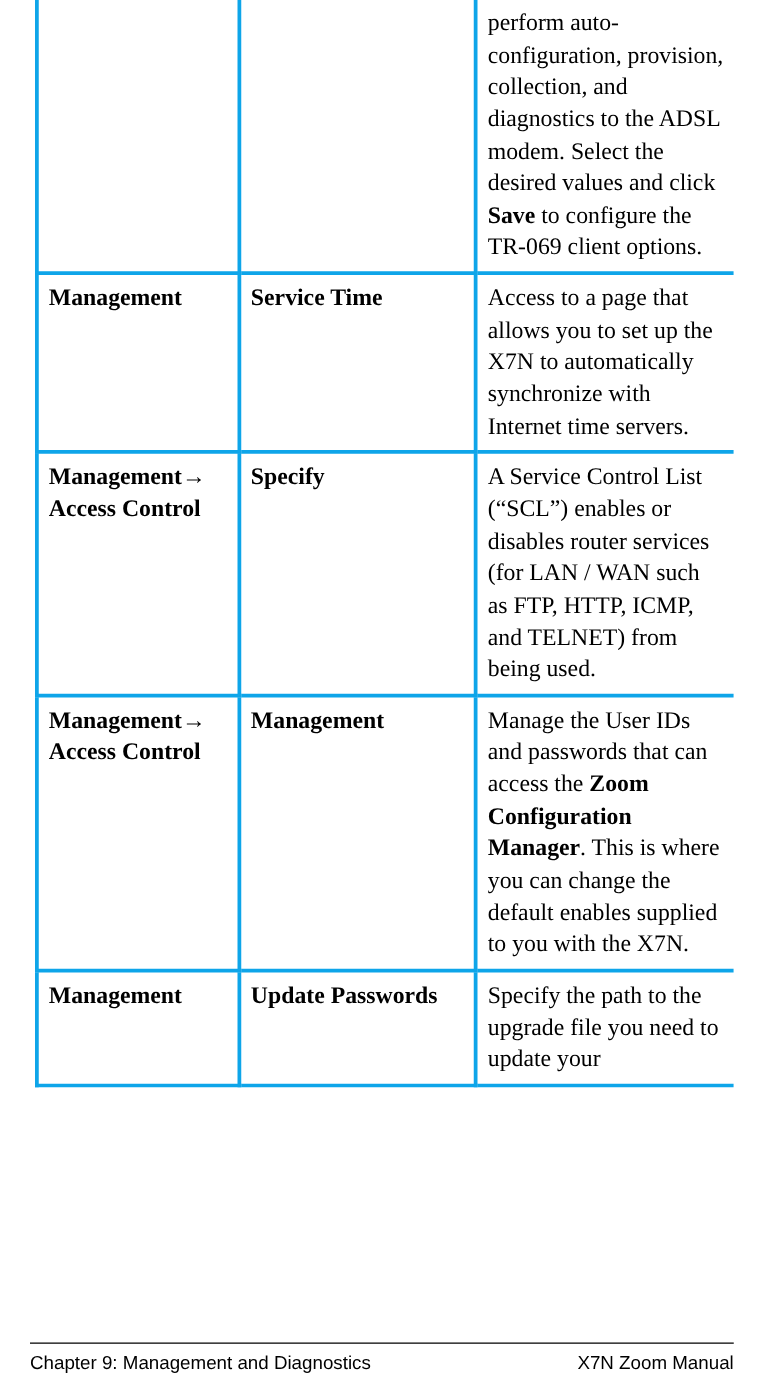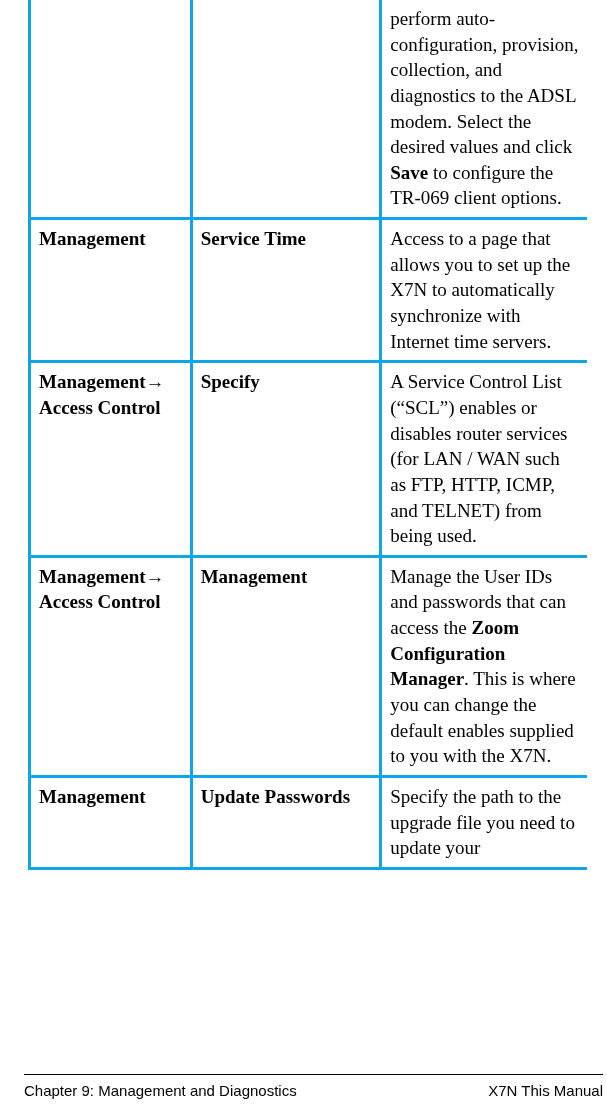--- a/index.html
+++ b/index.html
@@ -26,21 +26,21 @@
     }
     td.col1 { width: 29%; }
     td.col2 { width: 34%; }
     td.col3 { width: 37%; border-right: none; }
     .boldpart { font-weight: bold; }
     .arrow { font-weight: bold; }
     .footer {
       position: absolute;
       bottom: 18px;
       left: 24px;
-      right: 4px;
+      right: 20px;
       border-top: 1.5px solid #000;
       padding-top: 6px;
       display: flex;
       justify-content: space-between;
       font-family: Verdana, Geneva, sans-serif;
       font-size: 15px;
     }
     .tbl-wrap { overflow: hidden; }
     
     tr.first td { border-top: none; }
@@ -105,14 +105,14 @@
     <td class="col3">
       <span>Specify the path to the upgrade file you need to update your</span>
     </td>
   </tr>
 </tbody>
     </table>
 </div>
 
 <div class="footer">
   <span>Chapter 9: Management and Diagnostics</span>
-  <span>X7N This Manual</span>
+  <span>X7N Zoom Manual</span>
 </div>
 
 </body></html>

